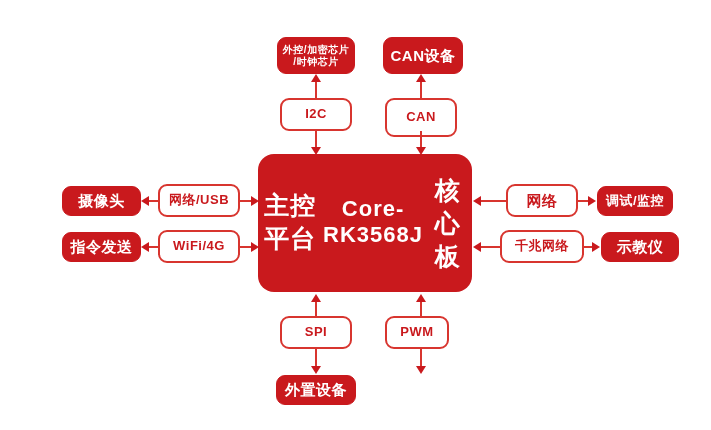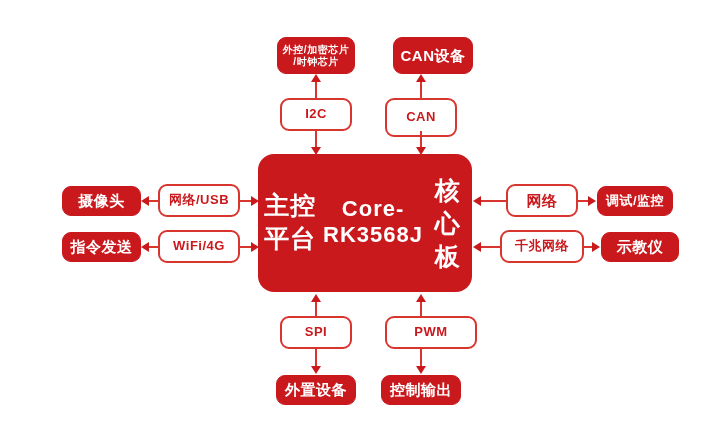--- a/index.html
+++ b/index.html
@@ -88,21 +88,21 @@
   <div class="box filled t-sm" style="left:277px;top:37px;width:78px;height:37px;">外控/加密芯片
 /时钟芯片</div>
   <div class="box outlined t-md" style="left:280px;top:98px;width:72px;height:33px;">I2C</div>
 
   <div class="line-v" style="left:315px;top:80px;height:18px;"></div>
   <div class="arrow arrow-up" style="left:311px;top:74px;"></div>
 
   <div class="line-v" style="left:315px;top:131px;height:17px;"></div>
   <div class="arrow arrow-down" style="left:311px;top:147px;"></div>
 
-  <div class="box filled t-lg" style="left:393px;top:37px;width:80px;height:37px;">CAN设备</div>
+  <div class="box filled t-lg" style="left:383px;top:37px;width:80px;height:37px;">CAN设备</div>
   <div class="box outlined t-md" style="left:385px;top:98px;width:72px;height:39px;">CAN</div>
   <div class="line-v" style="left:420px;top:80px;height:18px;"></div>
   <div class="arrow arrow-up" style="left:416px;top:74px;"></div>
   <div class="line-v" style="left:420px;top:131px;height:17px;"></div>
   <div class="arrow arrow-down" style="left:416px;top:147px;"></div>
 
   <div class="box filled t-lg" style="left:62px;top:186px;width:79px;height:30px;">摄像头</div>
   <div class="box outlined t-md" style="left:158px;top:184px;width:82px;height:33px;">网络/USB</div>
   <div class="line-h" style="left:148px;top:200px;width:11px;"></div>
   <div class="arrow arrow-left" style="left:141px;top:196px;"></div>
@@ -132,20 +132,19 @@
 
   <div class="box outlined t-md" style="left:280px;top:316px;width:72px;height:33px;">SPI</div>
   <div class="box filled t-lg" style="left:276px;top:375px;width:80px;height:30px;">外置设备</div>
 
   <div class="line-v" style="left:315px;top:300px;height:16px;"></div>
   <div class="arrow arrow-up" style="left:311px;top:294px;"></div>
 
   <div class="line-v" style="left:315px;top:349px;height:18px;"></div>
   <div class="arrow arrow-down" style="left:311px;top:366px;"></div>
 
-  <div class="box outlined t-md" style="left:385px;top:316px;width:92px;height:33px;">PWM</div>
-  <div class="box filled t-lg" style="left:381px;top:375px;width:80px;height:30px;">控制输出</div>
+  <div class="box outlined t-md" style="left:385px;top:316px;width:64px;height:33px;">PWM</div>
   <div class="line-v" style="left:420px;top:300px;height:16px;"></div>
   <div class="arrow arrow-up" style="left:416px;top:294px;"></div>
   <div class="line-v" style="left:420px;top:349px;height:18px;"></div>
   <div class="arrow arrow-down" style="left:416px;top:366px;"></div>
 
 </div>
 
 </body></html>

